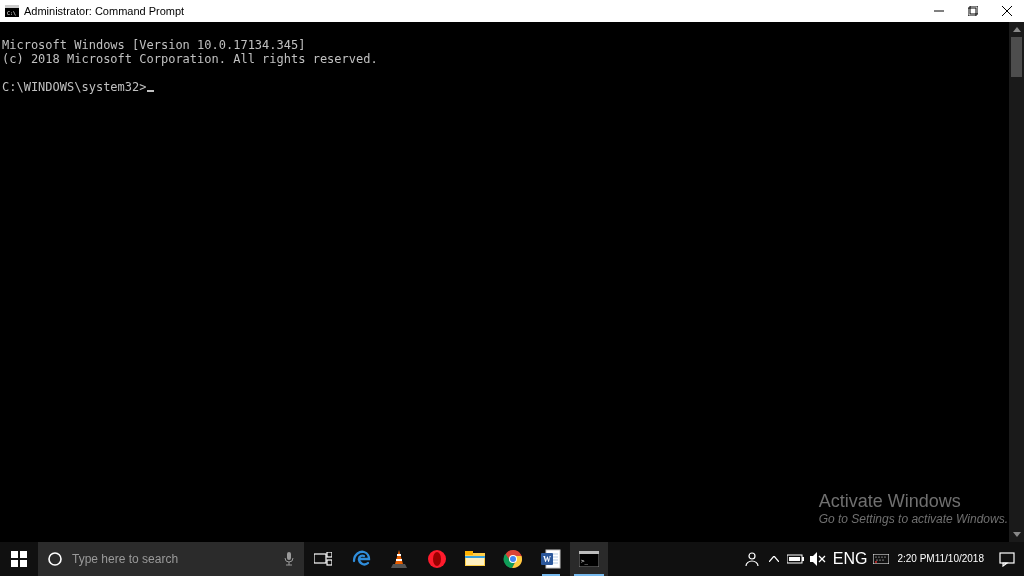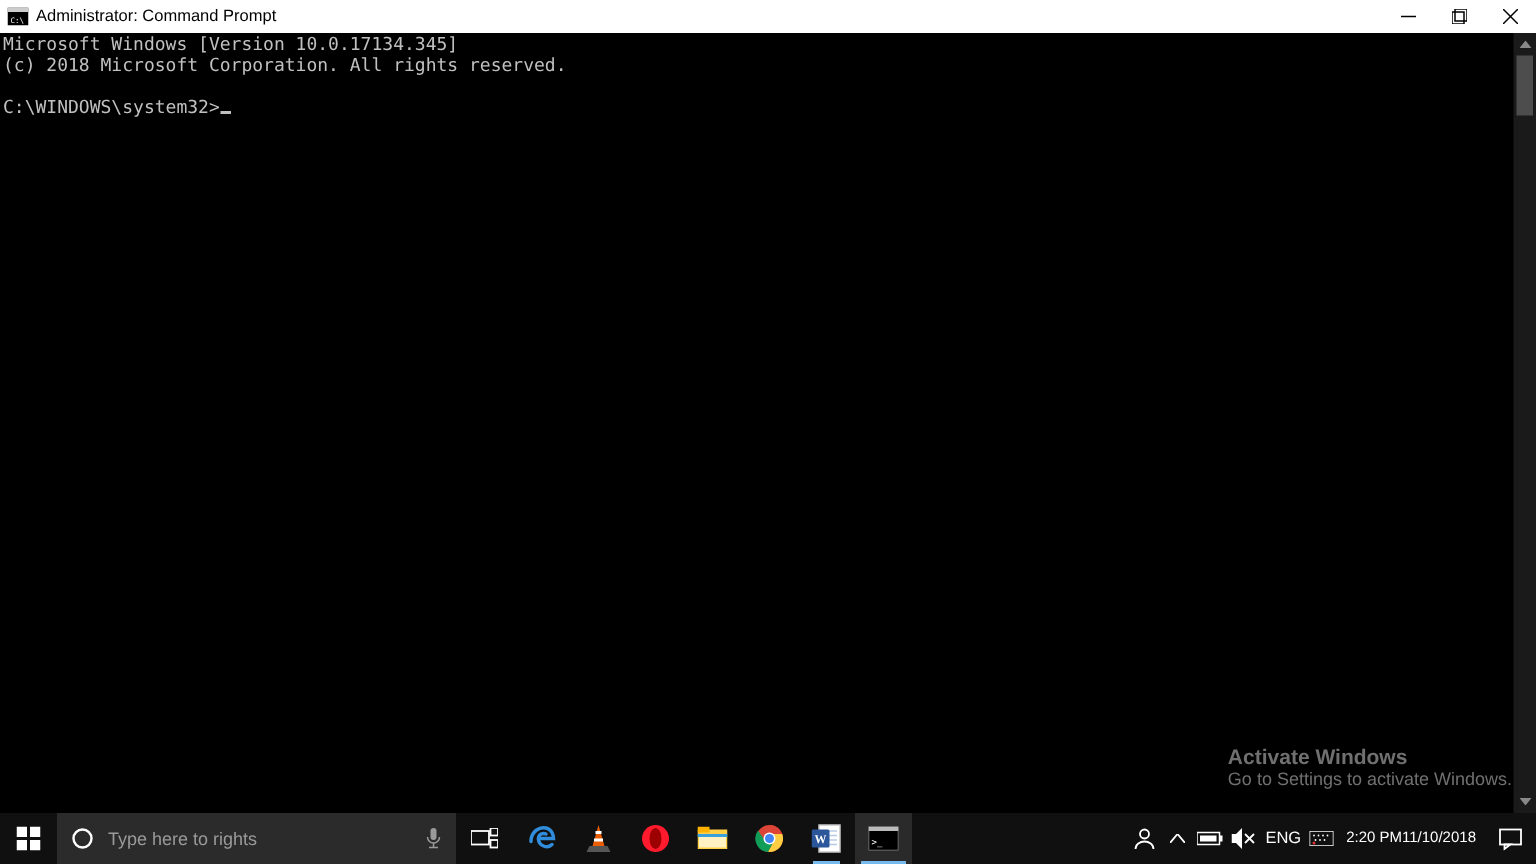--- a/index.html
+++ b/index.html
@@ -28,21 +28,21 @@
 
 
 .terminal-wrap {
   position: absolute; top:22px; left:0; right:0; bottom:34px;
 }
 .terminal {
   position:absolute; top:0; left:0; right:15px; bottom:0;
   background:#000; color:#c0c0c0;
   font-family: "Consolas", "Lucida Console", monospace;
   font-size: 12px; line-height: 14px;
-  white-space: pre; padding: 0px 2px;
+  white-space: pre; padding: 16px 2px;
 }
 .cursor {
   display:inline-block; width:7px; height:2px; background:#c0c0c0;
   vertical-align: baseline; position:relative; top:1px;
 }
 .vscroll {
   position:absolute; top:0; right:0; width:15px; bottom:0;
   background:#1a1a1a;
 }
 .vscroll .up, .vscroll .down {
@@ -55,22 +55,22 @@
 .vscroll .thumb {
   position:absolute; left:2px; right:2px; top:15px; height:40px;
   background:#4d4d4d;
 }
 
 
 .watermark {
   position:absolute; right:16px; bottom:50px;
   color:#707070; text-align:left; pointer-events:none;
 }
-.watermark .l1 { font-size:14px; font-weight:700; }
-.watermark .l2 { font-size:12px; }
+.watermark .l1 { font-size:18px; font-weight:400; }
+.watermark .l2 { font-size:12px;font-style:italic; }
 
 
 .taskbar {
   position:absolute; left:0; right:0; bottom:0; height:34px;
   background:#101010; color:#fff;
   display:flex; align-items:stretch; font-size:12px;
 }
 .tb-btn {
   display:flex; align-items:center; justify-content:center;
   width:38px; height:34px; position:relative;
@@ -85,21 +85,21 @@
   display:flex; align-items:center;
   background:#2b2b2b; height:34px; width:266px;
 }
 .searchbox .cortana {
   width:34px; display:flex; align-items:center; justify-content:center;
 }
 .searchbox .ph { flex:1; color:#9a9a9a; }
 .searchbox .mic { width:30px; display:flex; align-items:center; justify-content:center; color:#9a9a9a; }
 .tb-tray { display:flex; align-items:center; }
 .tray-ico { width:22px; display:flex; align-items:center; justify-content:center; height:34px; color:#fff; }
-.tray-text { display:flex; align-items:center; padding:0 4px; font-size:11px; color:#fff; }
+.tray-text { display:flex; align-items:center; padding:0 4px; font-size:16px; color:#fff; }
 .tray-clock { display:flex; flex-direction:row; align-items:center; justify-content:center; font-size:10px; line-height:12px; padding:0 6px; text-align:center; }
 .notif {
   width:34px; display:flex; align-items:center; justify-content:center;
 }
 
 svg { display:block; }
 </style>
 </head>
 <body>
 
@@ -166,21 +166,21 @@
       <rect x="9" y="9" width="7" height="7" fill="#fff"></rect>
     </svg>
   </div>
 
   <div class="searchbox">
     <span class="cortana">
       <svg width="16" height="16">
           <circle cx="8" cy="8" r="6" fill="none" stroke="#fff" stroke-width="1.6"></circle>
         </svg>
     </span>
-    <span class="ph">Type here to rights</span>
+    <span class="ph">Type here to search</span>
     <span class="mic">
       <svg width="12" height="16" viewBox="0 0 12 16">
         <rect x="4" y="1" width="4" height="8" rx="2" fill="#9a9a9a"></rect>
         <path d="M2 7a4 4 0 0 0 8 0" fill="none" stroke="#9a9a9a" stroke-width="1"></path>
         <line x1="6" y1="11" x2="6" y2="14" stroke="#9a9a9a"></line>
         <line x1="3" y1="14" x2="9" y2="14" stroke="#9a9a9a"></line>
       </svg>
     </span>
   </div>
 

